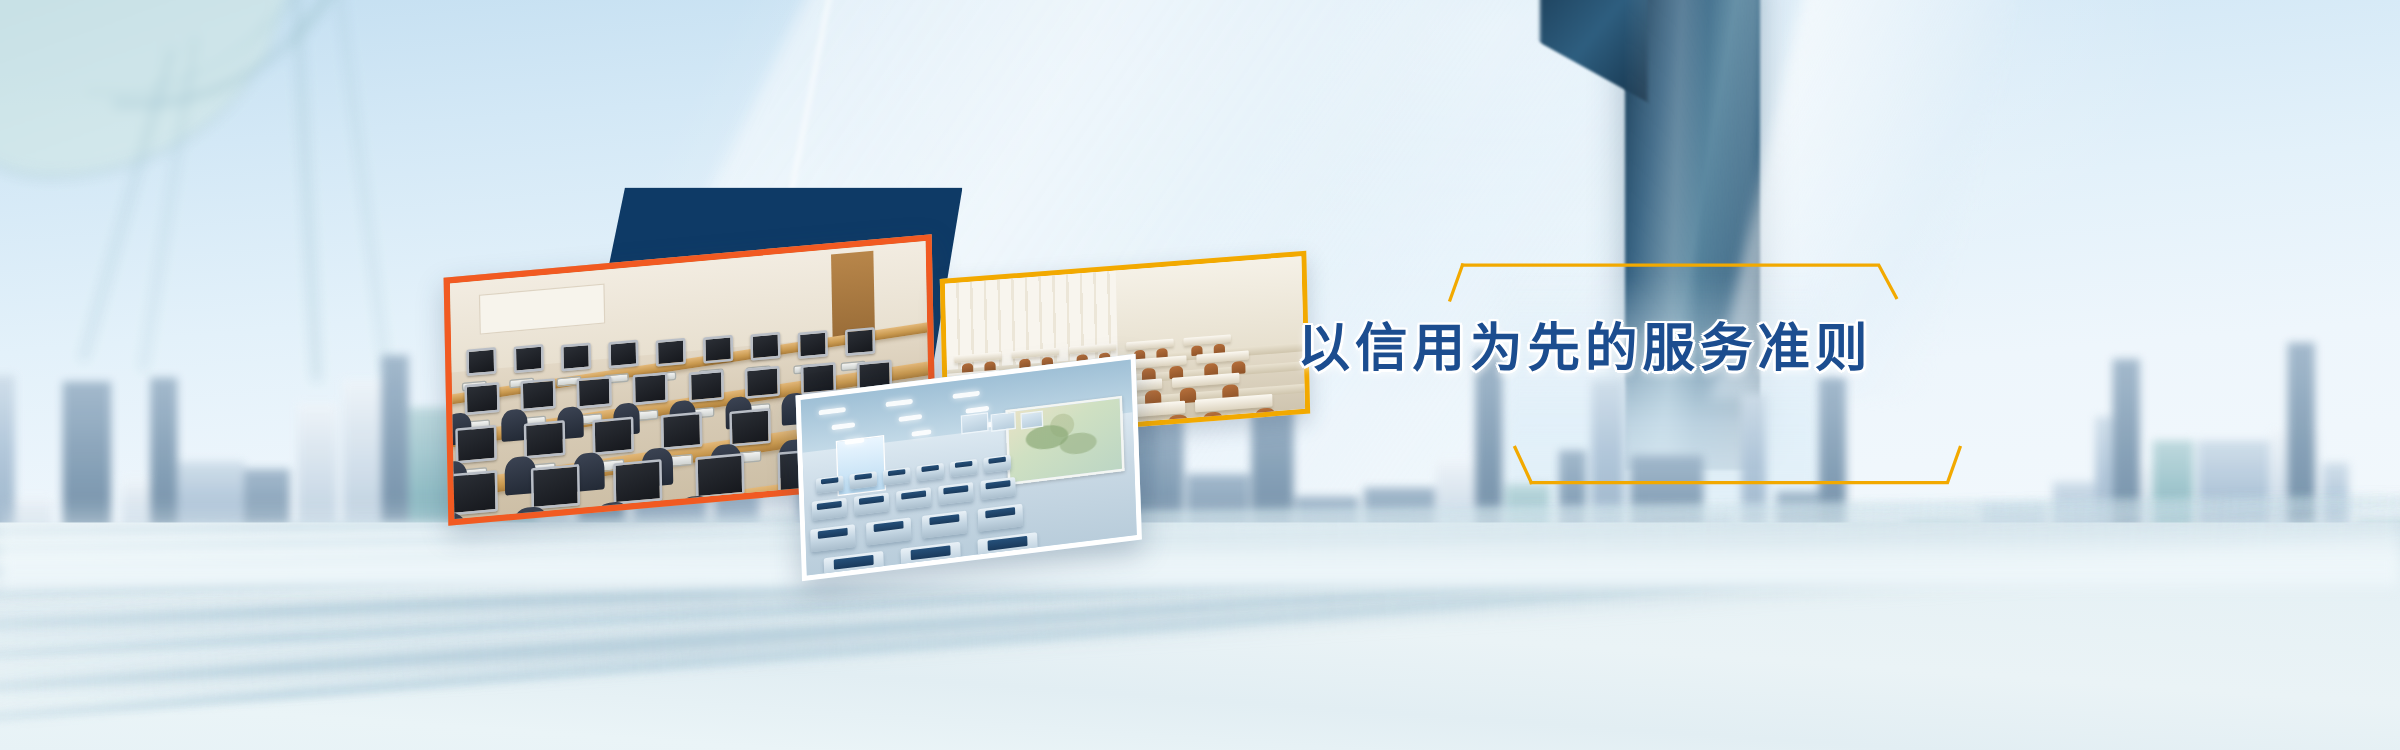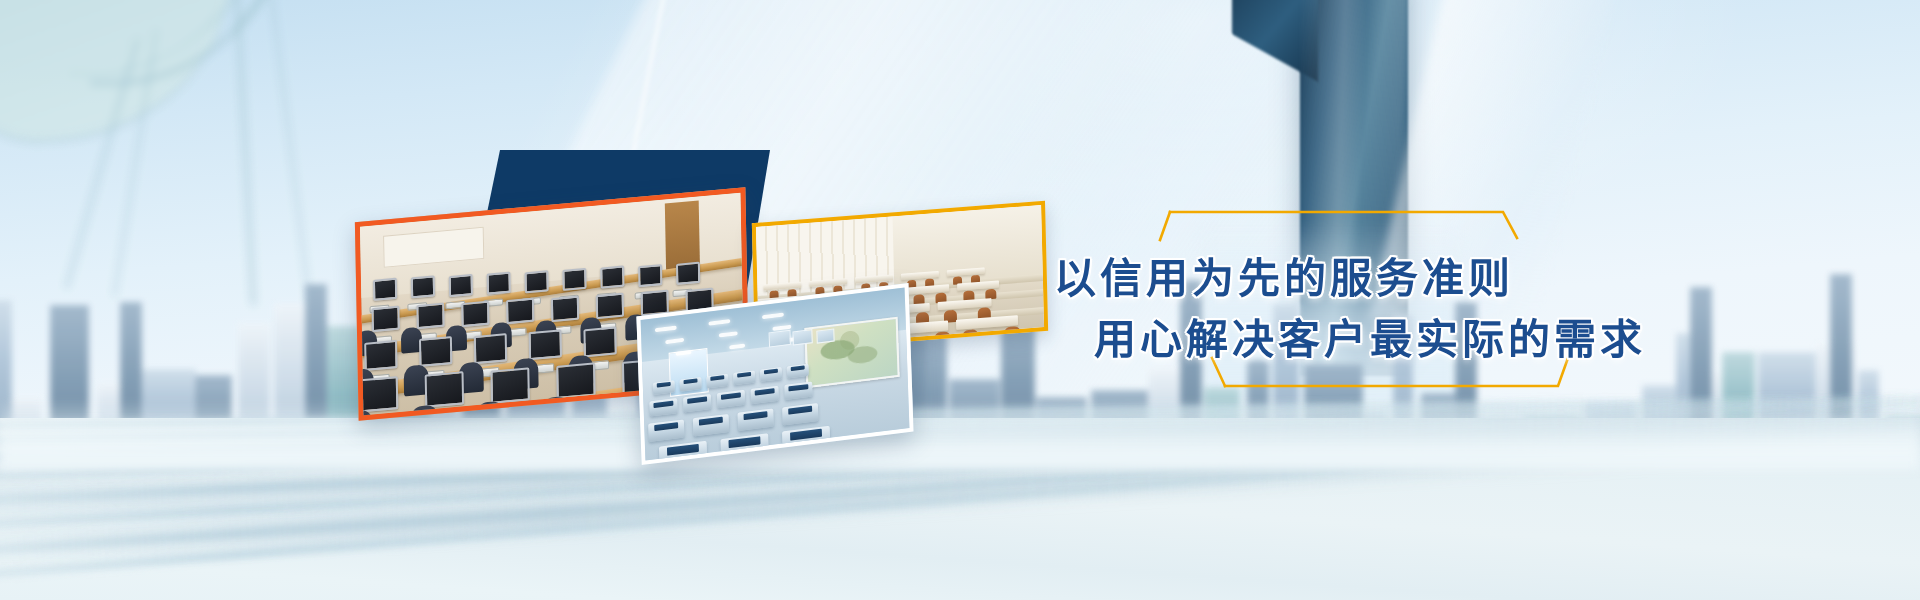--- a/index.html
+++ b/index.html
@@ -295,21 +295,21 @@
     border-radius:1px;
   }
 
   
   .slogan{
     position:absolute;left:1020px;top:200px;width:640px;height:200px;
   }
   .bracket{position:absolute;left:0;top:0;width:640px;height:200px;overflow:visible;}
   .bracket svg{display:block;}
 
-  .lines{position:absolute;left:16px;top:0;width:640px;height:200px;}
+  .lines{position:absolute;left:0;top:0;width:640px;height:200px;}
   .line{
     position:absolute;
     color:#1c4d8f;
     font-family:"Liberation Sans","DejaVu Sans",sans-serif;
     font-weight:bold;
     font-size:42px;
     letter-spacing:4px;
     white-space:nowrap;
     text-shadow:
       -1.6px -1.6px 0 #ffffff,  1.6px -1.6px 0 #ffffff,
@@ -672,17 +672,16 @@
         <path d="M 150 12 L 483 12 L 497 38" stroke="#f2a900" stroke-width="2.6" fill="none" stroke-linecap="square" stroke-linejoin="miter"></path>
         <path d="M 150 12 L 140 40" stroke="#f2a900" stroke-width="2.6" fill="none" stroke-linecap="square"></path>
 
         <path d="M 205 186 L 538 186 L 548 158" stroke="#f2a900" stroke-width="2.6" fill="none" stroke-linecap="square" stroke-linejoin="miter"></path>
         <path d="M 205 186 L 192 158" stroke="#f2a900" stroke-width="2.6" fill="none" stroke-linecap="square"></path>
       </svg>
     </div>
 
     <div class="lines">
       <div class="line line1">以信用为先的服务准则</div>
-      <div class="line line2">用心解决客户最实际的需求</div>
     </div>
   </div>
 
 </div>
 
 </body></html>

